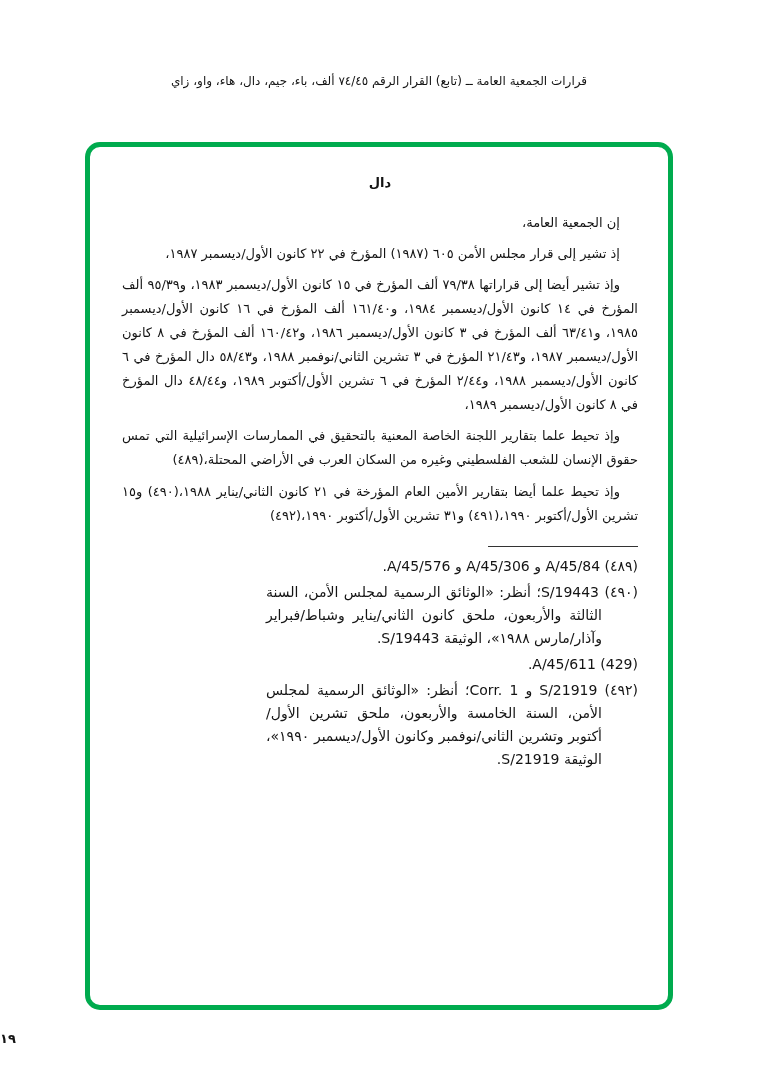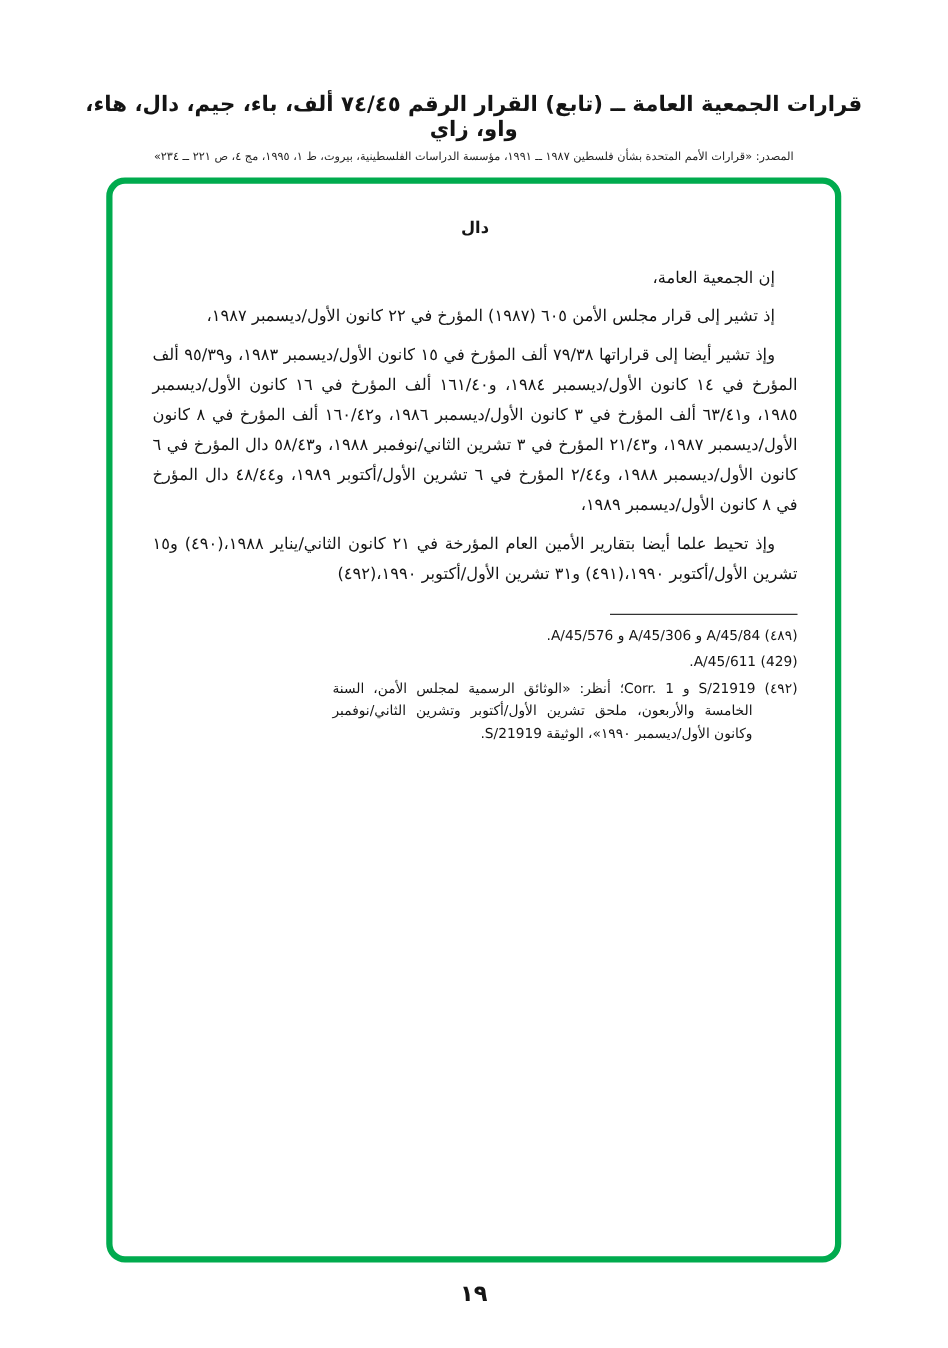--- a/index.html
+++ b/index.html
@@ -15,22 +15,22 @@
   }
   .page-header {
     position: absolute;
     top: 74px;
     left: 55px;
     right: 55px;
     direction: rtl;
     text-align: center;
   }
   .header-title {
-    font-size: 17px;
-    font-weight: bold;
+    font-size: 12px;
+    font-weight: normal;
     letter-spacing: 0.2px;
   }
   .header-source {
     margin-top: 7px;
     font-size: 9px;
     color: #222;
   }
   .green-box {
     position: absolute;
     left: 85px;
@@ -56,76 +56,77 @@
     text-align: center;
   }
   .para {
     margin: 0 0 7px 0;
     text-indent: 18px;
   }
   .lead { font-weight: normal; }
   .footnotes {
     margin-top: 18px;
     width: 372px;              
-    font-size: 11px;
+    font-size: 14px;
     line-height: 1.65;
     text-align: justify;
   }
   .fn-rule {
     width: 150px;
     border-top: 1px solid #333;
     margin: 0 0 8px 0;          
   }
   .footnote {
     padding-right: 36px;
     text-indent: -36px;
     margin-bottom: 3px;
   }
   .fn-num { white-space: nowrap; }
   .page-number {
     position: absolute;
     left: 0;
     right: 0;
     bottom: 32px;
-    text-align: center;
-    font-size: 18px;
+    text-align: left;
+    font-size: 13px;
     font-weight: bold;
   }
 </style>
 </head>
 <body>
 
 <div class="page">
 
   <header class="page-header">
     <div class="header-title">قرارات الجمعية العامة ــ (تابع) القرار الرقم ٧٤/٤٥ ألف، باء، جيم، دال، هاء، واو، زاي</div>
-    <div class="header-source">المصدر: «قرارات الأمم المتحدة بشأن فلسطين ١٩٨٧ ــ ١٩٩١، مؤسسة الدراسات الفلسطينية، بيروت، ط ١، ١٩٩٥، مج ٤، ص ٢٢١ ــ ٢٣٤»</div>
   </header>
 
   <div class="green-box">
     <div class="content">
 
       <h2 class="section-heading">دال</h2>
 
       <p class="para"><span class="lead">إن الجمعية العامة،</span><span></span></p>
 
       <p class="para"><span class="lead">إذ تشير</span><span> إلى قرار مجلس الأمن ٦٠٥ (١٩٨٧) المؤرخ في ٢٢ كانون الأول/ديسمبر ١٩٨٧،</span></p>
 
       <p class="para"><span class="lead">وإذ تشير أيضا</span><span> إلى قراراتها ٧٩/٣٨ ألف المؤرخ في ١٥ كانون الأول/ديسمبر ١٩٨٣، و٩٥/٣٩ ألف المؤرخ في ١٤ كانون الأول/ديسمبر ١٩٨٤، و١٦١/٤٠ ألف المؤرخ في ١٦ كانون الأول/ديسمبر ١٩٨٥، و٦٣/٤١ ألف المؤرخ في ٣ كانون الأول/ديسمبر ١٩٨٦، و١٦٠/٤٢ ألف المؤرخ في ٨ كانون الأول/ديسمبر ١٩٨٧، و٢١/٤٣ المؤرخ في ٣ تشرين الثاني/نوفمبر ١٩٨٨، و٥٨/٤٣ دال المؤرخ في ٦ كانون الأول/ديسمبر ١٩٨٨، و٢/٤٤ المؤرخ في ٦ تشرين الأول/أكتوبر ١٩٨٩، و٤٨/٤٤ دال المؤرخ في ٨ كانون الأول/ديسمبر ١٩٨٩،</span></p>
 
+      <p class="para"><span class="lead">وإذ تحيط علما</span><span> بتقارير اللجنة الخاصة المعنية بالتحقيق في الممارسات الإسرائيلية التي تمس حقوق الإنسان للشعب الفلسطيني وغيره من السكان العرب في الأراضي المحتلة،(٤٨٩)</span></p>
 
       <p class="para"><span class="lead">وإذ تحيط علما أيضا</span><span> بتقارير الأمين العام المؤرخة في ٢١ كانون الثاني/يناير ١٩٨٨،(٤٩٠) و١٥ تشرين الأول/أكتوبر ١٩٩٠،(٤٩١) و٣١ تشرين الأول/أكتوبر ١٩٩٠،(٤٩٢)</span></p>
 
 
 
       <div class="footnotes">
         <div class="fn-rule"></div>
 
         <div class="footnote"><span class="fn-num">(٤٨٩)</span> <span>A/45/84 و A/45/306 و A/45/576.</span></div>
 
+        <div class="footnote"><span class="fn-num">(٤٩٠)</span> <span>S/19443؛ أنظر: «الوثائق الرسمية لمجلس الأمن، السنة الثالثة والأربعون، ملحق كانون الثاني/يناير وشباط/فبراير وآذار/مارس ١٩٨٨»، الوثيقة S/19443.</span></div>
 
         <div class="footnote"><span class="fn-num">(429)</span> <span>A/45/611.</span></div>
 
         <div class="footnote"><span class="fn-num">(٤٩٢)</span> <span>S/21919 و Corr. 1؛ أنظر: «الوثائق الرسمية لمجلس الأمن، السنة الخامسة والأربعون، ملحق تشرين الأول/أكتوبر وتشرين الثاني/نوفمبر وكانون الأول/ديسمبر ١٩٩٠»، الوثيقة S/21919.</span></div>
       </div>
 
     </div>
   </div>
 
   <div class="page-number">١٩</div>

